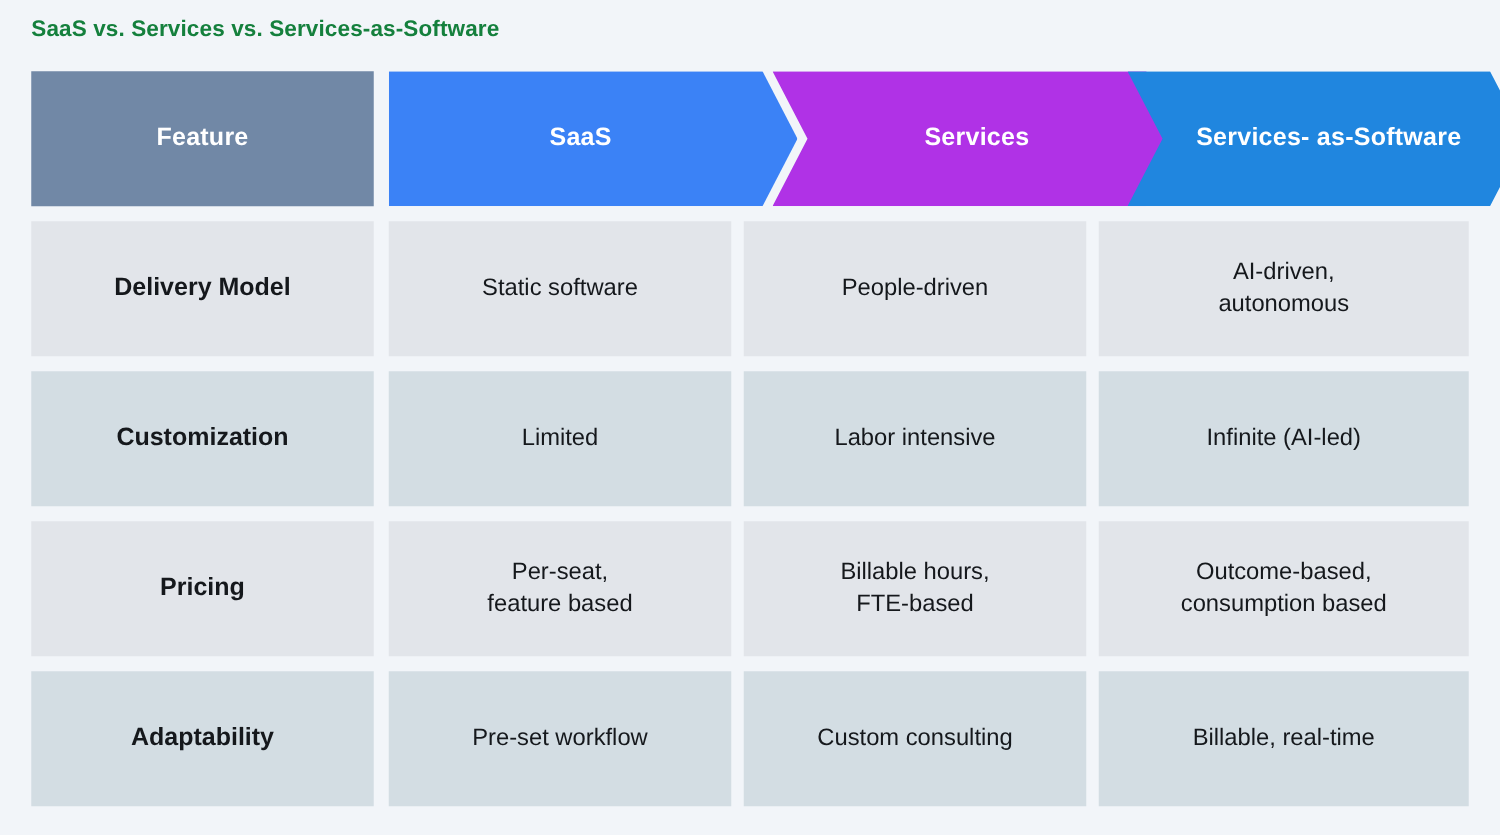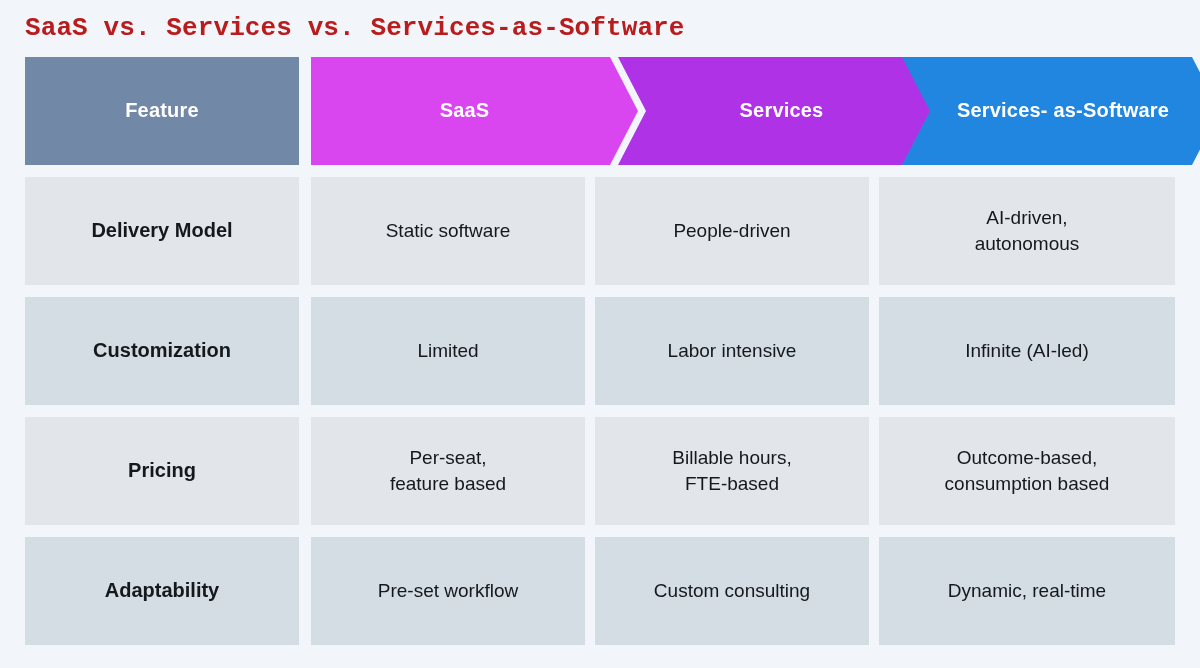--- a/index.html
+++ b/index.html
@@ -20,26 +20,25 @@
     width: 1200px;
     height: 668px;
     box-sizing: border-box;
   }
 
   
   #page-title {
     position: absolute;
     left: 25px;
     top: 13px;
-    font-size: 26px;
+    font-size: 18px;
     font-weight: bold;
-    color: #b91c1c;
+    color: #15803d;
     letter-spacing: 0.1px;
     white-space: nowrap;
-    font-family: Liberation Mono, monospace;
   }
 
   
   #comparison-table {
     position: absolute;
     left: 25px;
     top: 57px;
     width: 1150px;
   }
 
@@ -74,21 +73,21 @@
   }
 
   
   .header-cell.hc-chevron {
     
   }
 
   .hc-saas {
     left: 286px;
     width: 327px;
-    background: #d946ef;
+    background: #3b82f6;
     clip-path: polygon(0 0, calc(100% - 28px) 0, 100% 50%, calc(100% - 28px) 100%, 0 100%);
   }
 
   .hc-services {
     left: 593px;
     width: 327px;
     background: #b032e6;
     clip-path: polygon(0 0, calc(100% - 28px) 0, 100% 50%, calc(100% - 28px) 100%, 0 100%, 28px 50%);
   }
 
@@ -235,18 +234,18 @@
       <div class="data-cell dc-0">
         <span class="cell-text">Adaptability</span>
       </div>
       <div class="data-cell dc-1">
         <span class="cell-text">Pre-set workflow</span>
       </div>
       <div class="data-cell dc-2">
         <span class="cell-text">Custom consulting</span>
       </div>
       <div class="data-cell dc-3">
-        <span class="cell-text">Dynamic, real-time</span>
+        <span class="cell-text">Billable, real-time</span>
       </div>
     </div>
 
   </div>
 </div>
 
 </body></html>

